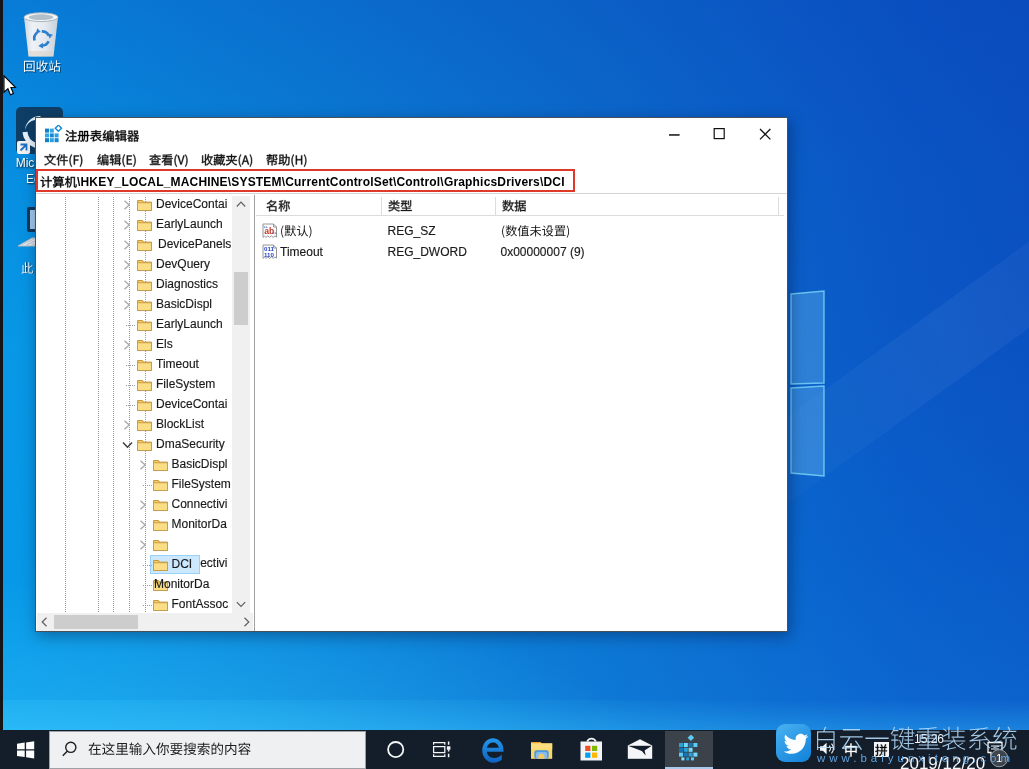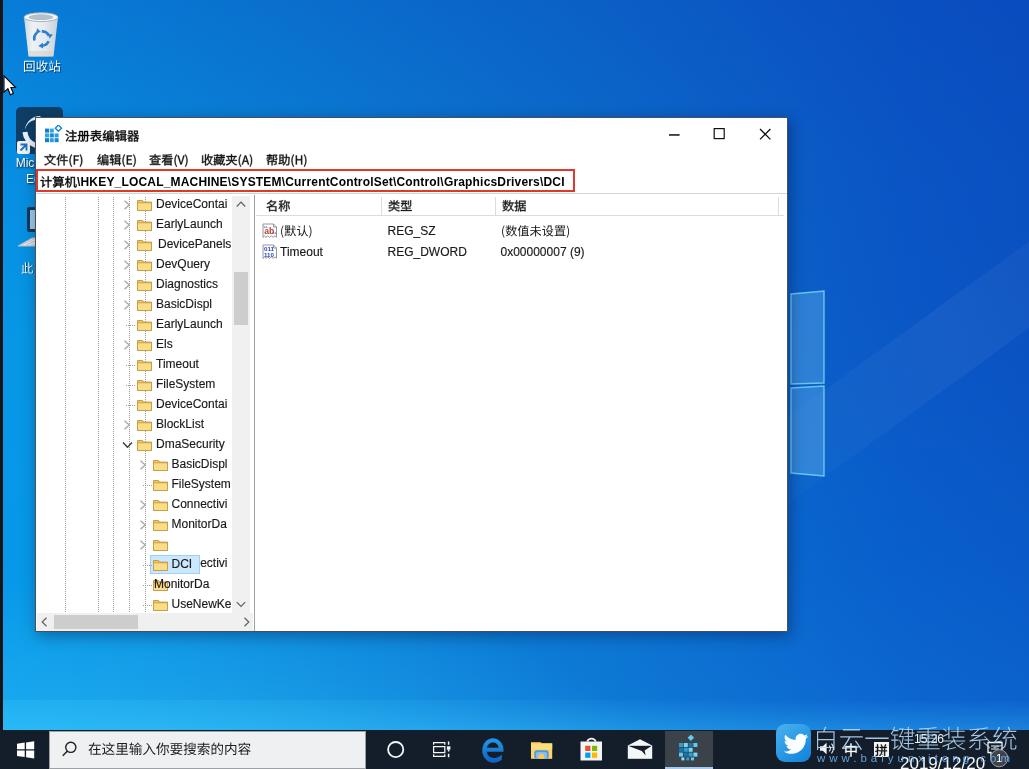--- a/index.html
+++ b/index.html
@@ -278,21 +278,21 @@
     <svg class="abs" style="left:116.5px;top:382px" width="15" height="13" viewBox="0 0 15 13">
       <path d="M0.5,2.5 l5,0 1.2,1.6 7.8,0 0,8.4 -14,0 z" fill="#f6c95c" stroke="#bd9240" stroke-width="0.9"></path>
       <path d="M0.5,4.8 l14,0 0,7.7 -14,0 z" fill="#fbdd85" stroke="#bd9240" stroke-width="0.7"></path>
     </svg>
     <div class="abs t12" style="left:118px;top:380.5px;white-space:nowrap">MonitorDa</div>
     <div class="hdots" style="left:107px;top:408.5px;width:9px"></div>
     <svg class="abs" style="left:116.5px;top:402px" width="15" height="13" viewBox="0 0 15 13">
       <path d="M0.5,2.5 l5,0 1.2,1.6 7.8,0 0,8.4 -14,0 z" fill="#f6c95c" stroke="#bd9240" stroke-width="0.9"></path>
       <path d="M0.5,4.8 l14,0 0,7.7 -14,0 z" fill="#fbdd85" stroke="#bd9240" stroke-width="0.7"></path>
     </svg>
-    <div class="abs t12" style="left:135.5px;top:400.5px;white-space:nowrap">UseNewKe</div>
+    <div class="abs t12" style="left:135.5px;top:400.5px;white-space:nowrap">FontAssoc</div>
 </div>
 <div class="abs" style="left:232px;top:196px;width:17.5px;height:416.5px;background:#f0f0f0"></div>
 <div class="abs" style="left:233.5px;top:272px;width:14.5px;height:53px;background:#cdcdcd"></div>
 <svg class="abs" style="left:235px;top:200px" width="12" height="9" viewBox="0 0 12 9">
     <path d="M1.8,6.5 L6,2.2 L10.2,6.5" fill="none" stroke="#606060" stroke-width="1.2"></path>
   </svg>
 <svg class="abs" style="left:235px;top:600px" width="12" height="9" viewBox="0 0 12 9">
     <path d="M1.8,2.2 L6,6.5 L10.2,2.2" fill="none" stroke="#606060" stroke-width="1.2"></path>
   </svg>
 <div class="abs" style="left:36.5px;top:613px;width:216px;height:17.5px;background:#f0f0f0"></div>

